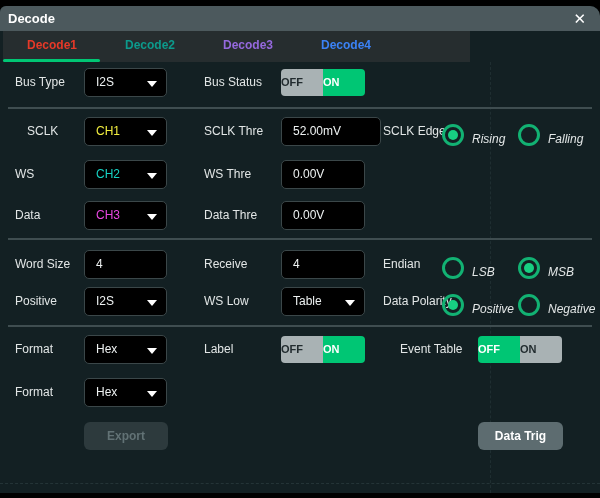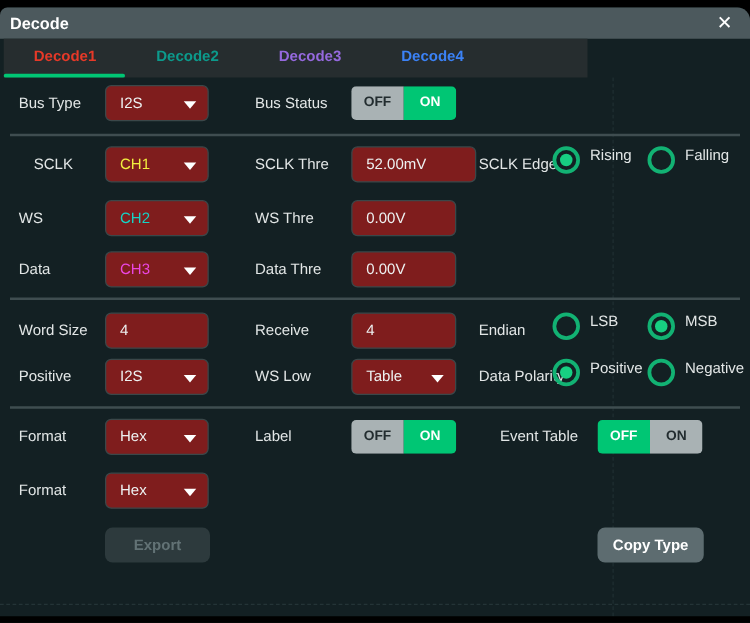--- a/index.html
+++ b/index.html
@@ -23,37 +23,37 @@
          text-align:center; font-size:12px; font-weight:bold; cursor:pointer; }
   .tab.active::after { content:""; position:absolute; left:0; bottom:0; width:97px;
          height:3px; background:var(--accent); border-radius:2px; }
   
   .grid-v { position:absolute; left:490px; top:56px; width:0; height:431px;
             border-left:1px dashed rgba(140,180,180,0.10); }
   .grid-h { position:absolute; left:0; top:477px; width:600px; height:0;
             border-top:1px dashed rgba(140,180,180,0.14); }
   
   .lbl { position:absolute; height:29px; line-height:29px; font-size:12px; color:#e2e6e6; }
-  .dd, .inp { position:absolute; height:29px; background:#7f1d1d; border:1px solid #3b4749;
+  .dd, .inp { position:absolute; height:29px; background:#000000; border:1px solid #3b4749;
               border-radius:5px; color:#eef2f2; font-size:12px; line-height:27px;
               padding-left:11px; }
   .dd { cursor:pointer; }
   .caret { position:absolute; right:9px; top:12px; width:0; height:0;
            border-left:5px solid transparent; border-right:5px solid transparent;
            border-top:6px solid #fff; }
   .sep { position:absolute; left:8px; width:584px; height:2px; background:#3f4d50; }
   
   .toggle { position:absolute; width:84px; height:27px; border-radius:4px; overflow:hidden;
             display:flex; cursor:pointer; }
-  .toggle .cell { width:42px; height:27px; line-height:27px; text-align:center;
+  .toggle .cell { width:42px; height:27px; line-height:27px; 
             font-size:11px; font-weight:bold; background:#a9b2b4; color:#222c2f; }
   .toggle[data-active="ON"]  .cell-on  { background:var(--accent); color:#fff; }
   .toggle[data-active="OFF"] .cell-off { background:var(--accent); color:#fff; }
   
-  .radio { position:absolute; display:flex; align-items:flex-start; cursor:pointer; height:29px; }
+  .radio { position:absolute; display:flex; align-items:flex-end; cursor:pointer; height:29px;font-style:italic; }
   .radio-circle { position:relative; width:22px; height:22px; border:3px solid var(--radio);
                   border-radius:50%; flex:0 0 auto; }
   .radio[data-selected="true"] .radio-circle::after { content:""; position:absolute;
                   left:3px; top:3px; width:10px; height:10px; border-radius:50%;
                   background:#17cf82; }
   .radio-text { margin-left:8px; font-size:12px; color:#e2e6e6; }
   
   .btn { position:absolute; height:28px; border-radius:6px; text-align:center;
          line-height:28px; font-size:12px; font-weight:bold; cursor:pointer; }
   .btn-disabled { background:#2d3a3d; color:#627275; cursor:default; }
@@ -180,16 +180,16 @@
       <div class="cell cell-on">ON</div>
     </div>
 
     <div class="lbl" style="left:15px;top:372px">Format</div>
     <div class="dd" style="left:84px;top:372px;width:83px">
       <span>Hex</span>
       <span class="caret"></span>
     </div>
 
     <div class="btn btn-disabled" style="left:84px;top:416px;width:84px">Export</div>
-    <div class="btn btn-normal" style="left:478px;top:416px;width:85px">Copy Type</div>
+    <div class="btn btn-normal" style="left:478px;top:416px;width:85px">Data Trig</div>
 
   </div>
 </div>
 
 </body></html>

